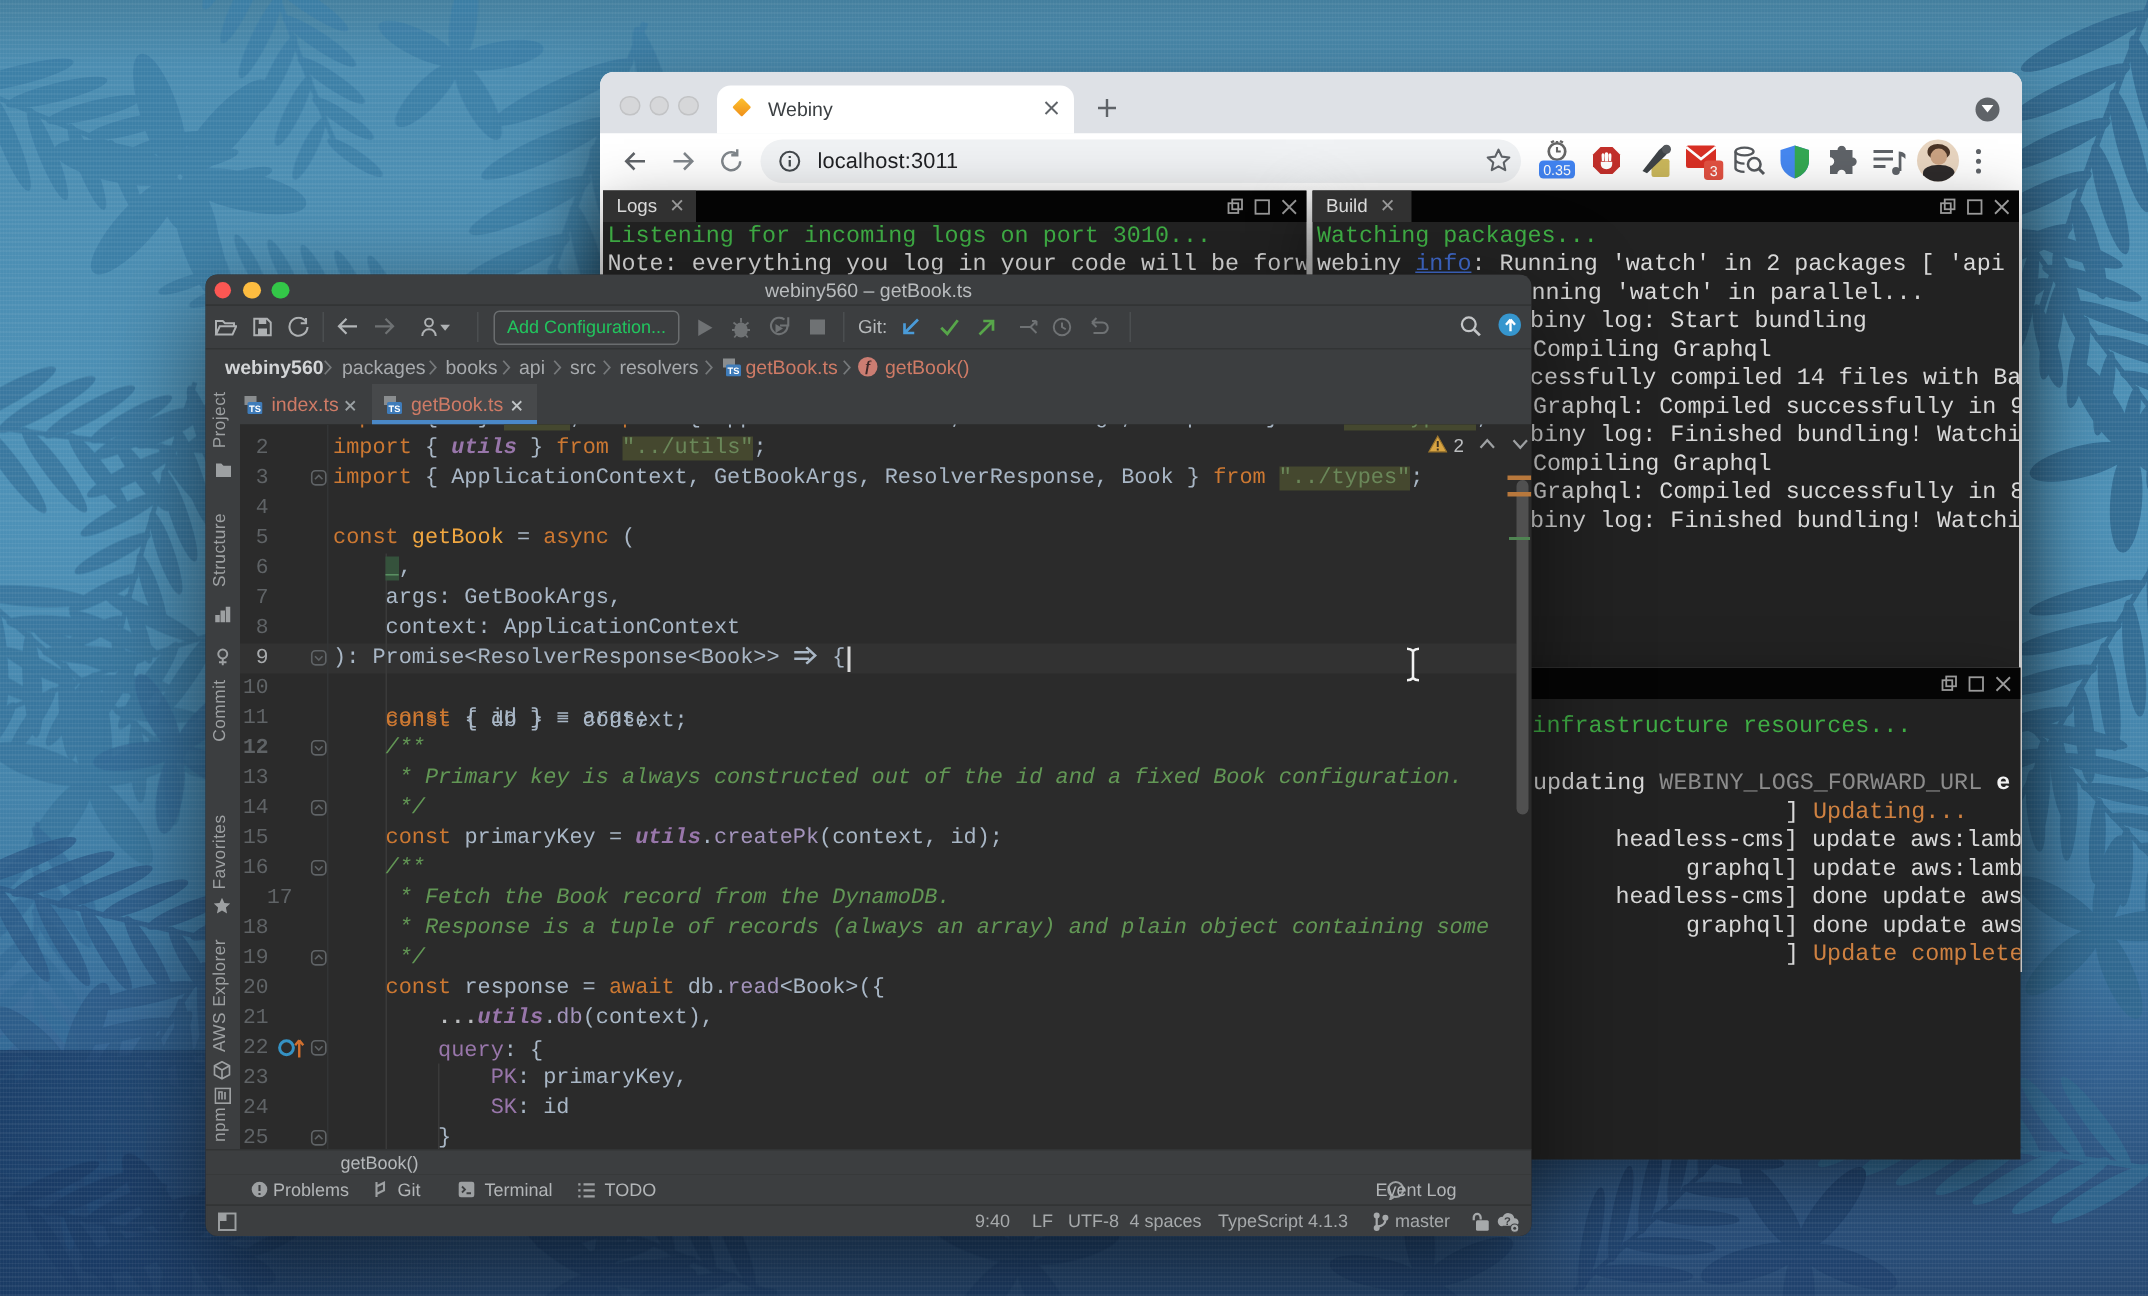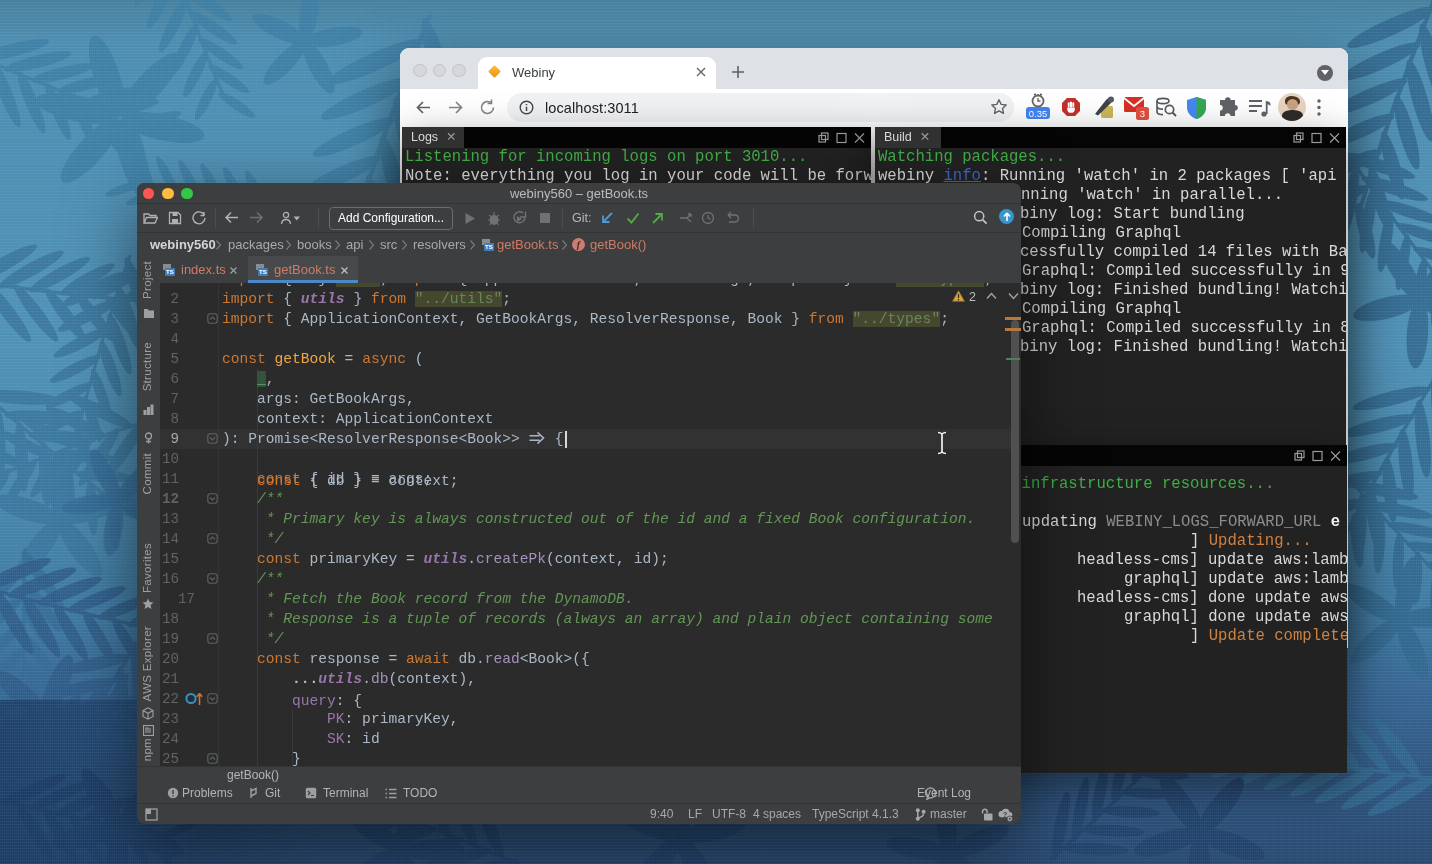--- a/index.html
+++ b/index.html
@@ -324,21 +324,21 @@
         </svg>
       <svg class="abs" style="left:112px;top:7px" width="16" height="13" viewBox="0 0 16 13">
           <path d="M1 6.5 H13 M8 1.5 L13 6.5 L8 11.5" fill="none" stroke="#6e7173" stroke-width="1.5"></path>
         </svg>
       <svg class="abs" style="left:143px;top:6.5px" width="22" height="14" viewBox="0 0 22 14">
           <circle cx="6" cy="4" r="2.6" fill="none" stroke="#aeb1b3" stroke-width="1.3"></circle>
           <path d="M1.5 13 Q2 8.5 6 8.5 Q10 8.5 10.5 13" fill="none" stroke="#aeb1b3" stroke-width="1.3"></path>
           <path d="M13.5 5.5 H20 L16.75 9.5 Z" fill="#aeb1b3"></path>
         </svg>
       <div class="abs" style="left:181px;top:4px;width:1px;height:20px;background:#4b4e50;"></div>
-      <div class="abs" style="left:192px;top:3px;width:122px;height:21px;border:1px solid #6a6d6f;border-radius:4px;font-size:12px;color:#ffffff;text-align:center;line-height:21px;">Add Configuration...</div>
+      <div class="abs" style="left:192px;top:3px;width:122px;height:21px;border:1px solid #6a6d6f;border-radius:4px;font-size:12px;color:#22c55e;text-align:center;line-height:21px;">Add Configuration...</div>
       <svg class="abs" style="left:327px;top:7.5px" width="12" height="13" viewBox="0 0 12 13">
           <path d="M1.5 1 L11 6.5 L1.5 12 Z" fill="#6f7274"></path>
         </svg>
       <svg class="abs" style="left:350px;top:6.5px" width="14" height="15" viewBox="0 0 14 15">
           <ellipse cx="7" cy="9" rx="4.5" ry="5" fill="#6f7274"></ellipse>
           <path d="M2 4 L4.5 6 M12 4 L9.5 6 M1 9 H3 M11 9 H13 M2.5 14 L4.5 11.5 M11.5 14 L9.5 11.5 M7 1 V4" stroke="#6f7274" stroke-width="1.2" fill="none"></path>
         </svg>
       <svg class="abs" style="left:375px;top:7px" width="15" height="14" viewBox="0 0 15 14">
           <path d="M11 2 a5.5 5.5 0 1 0 2 4.2 M13.5 0.5 V6 H8" fill="none" stroke="#6f7274" stroke-width="1.4"></path>
           <path d="M5 5 L10 8 L5 11 Z" fill="#6f7274"></path>

